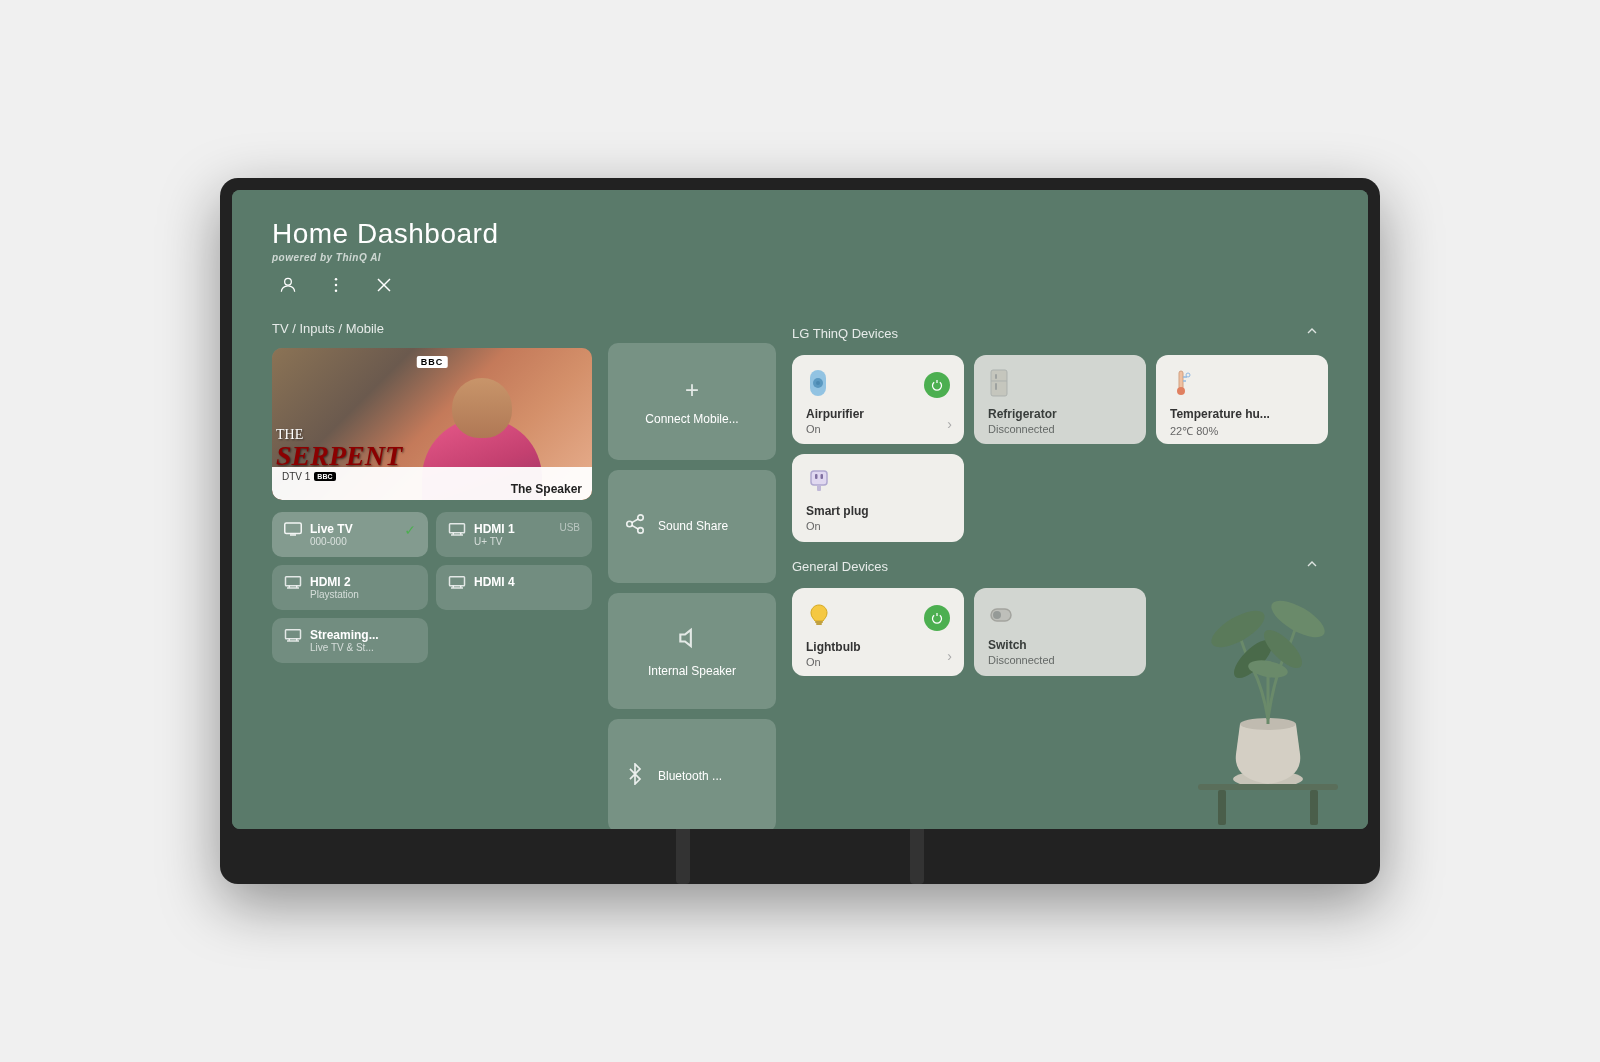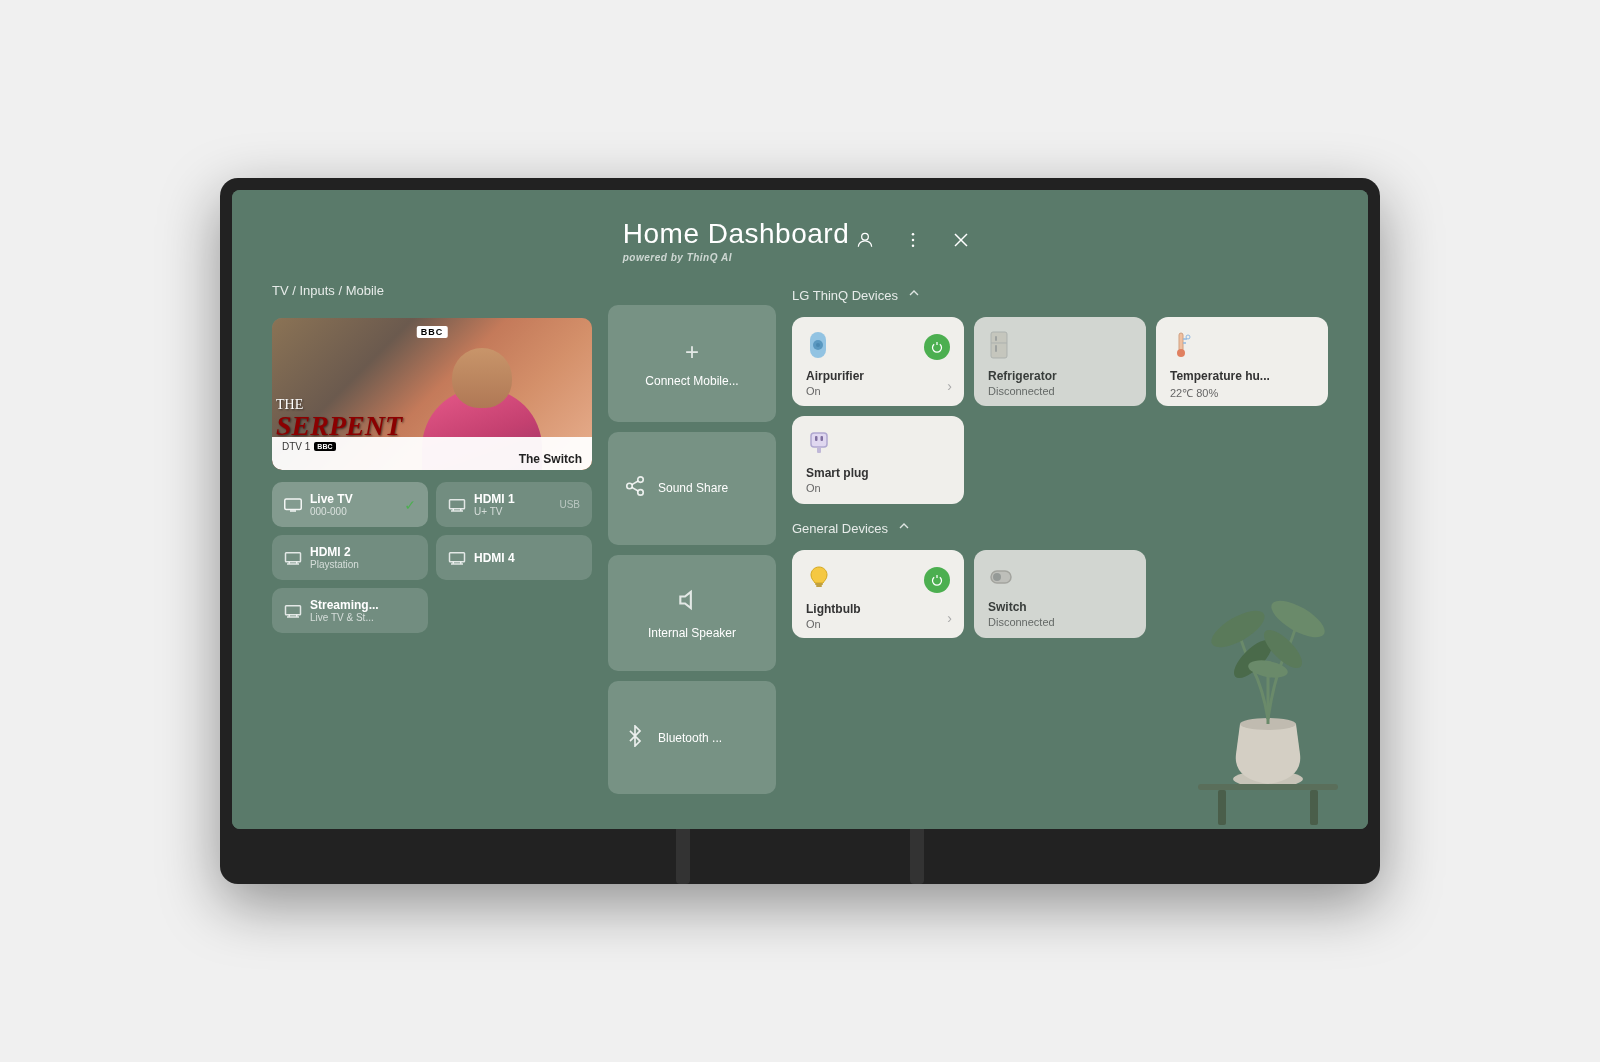--- a/index.html
+++ b/index.html
@@ -45,20 +45,21 @@
       background: #5a7a6a;
       padding: 28px 40px 20px 40px;
       overflow: hidden;
     }
     
     .header {
       display: flex;
       align-items: flex-start;
       justify-content: center;
       margin-bottom: 20px;
+      flex-direction: column;
     }
     .header-title-block {}
     .header-title {
       font-size: 28px;
       font-weight: 300;
       color: #fff;
       letter-spacing: 0.5px;
     }
     .header-subtitle {
       font-size: 10px;
@@ -99,21 +100,20 @@
     .left-col {
       display: flex;
       flex-direction: column;
       gap: 12px;
       width: 320px;
       flex-shrink: 0;
     }
     .section-label {
       font-size: 13px;
       color: rgba(255,255,255,0.85);
-      margin-bottom: 8px;
       font-weight: 400;
     }
     .tv-preview {
       width: 100%;
       background: #8c7b6a;
       border-radius: 10px;
       overflow: hidden;
       position: relative;
       height: 152px;
     }
@@ -193,21 +193,20 @@
     .input-grid {
       display: grid;
       grid-template-columns: 1fr 1fr;
       gap: 8px;
     }
     .input-card {
       background: rgba(255,255,255,0.15);
       border-radius: 10px;
       padding: 10px 12px;
       display: flex;
-      align-items: center;
       gap: 8px;
       cursor: pointer;
     }
     .input-card.active { background: rgba(255,255,255,0.25); }
     .input-info {}
     .input-name {
       font-size: 12px;
       font-weight: 600;
       color: #fff;
     }
@@ -264,20 +263,21 @@
       gap: 8px;
       min-width: 0;
     }
 
     
     .devices-section {
       background: transparent;
     }
     .section-header {
       display: flex;
+      justify-content: space-between;
       align-items: center;
       margin-bottom: 10px;
     }
     .collapse-btn {
       color: rgba(255,255,255,0.8);
       font-size: 16px;
       cursor: pointer;
       padding: 2px 8px;
     }
     .device-grid {
@@ -395,21 +395,21 @@
               <div class="serpent-title">
                 <span class="serpent-the">THE</span>
                 SERPENT
               </div>
             </div>
             <div class="tv-channel-info">
               <div class="channel-line1">
                 <span>DTV 1</span>
                 <span class="bbc-badge">BBC</span>
               </div>
-              <div class="channel-line2">The Switch</div>
+              <div class="channel-line2">The Speaker</div>
             </div>
           </div>
 
           <div class="input-grid">
 
             <div class="input-card active">
               <svg width="18" height="14" viewBox="0 0 24 18" fill="none" stroke="rgba(255,255,255,0.9)" stroke-width="2">
                 <rect x="1" y="1" width="22" height="14" rx="2"></rect>
                   <line x1="8" y1="17" x2="16" y2="17"></line>
               </svg>

